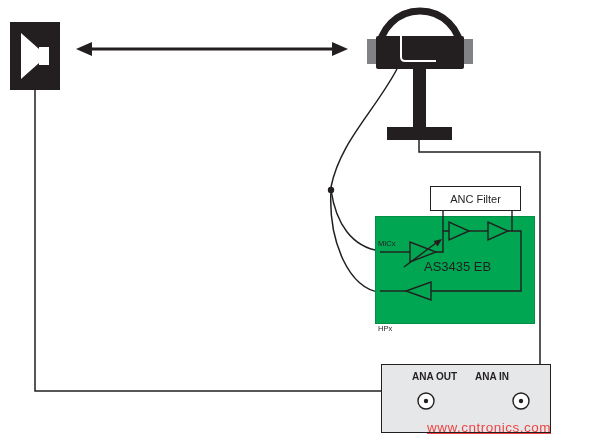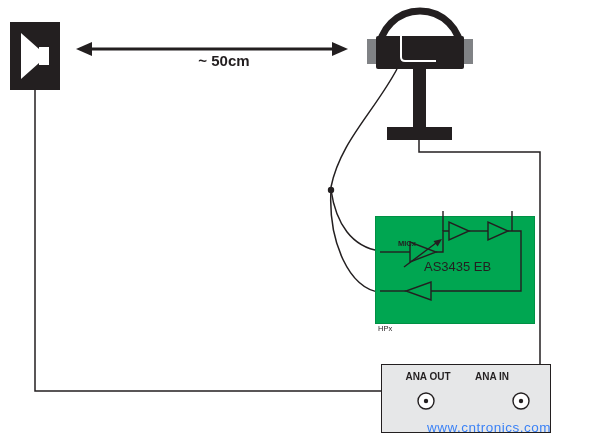--- a/index.html
+++ b/index.html
@@ -21,26 +21,26 @@
     background: #00a651; border: 1px solid #009044;
   }
   .daq-box {
     left: 381px; top: 364px; width: 170px; height: 69px;
     background: #e6e7e8; border: 1.5px solid #231f20;
   }
 
   .lbl { position: absolute; white-space: nowrap; line-height: 1.1; }
   .distance { left: 168px; top: 53px; width: 112px; text-align: center; font-size: 15px; font-weight: bold; }
   .eb-label { left: 424px; top: 260px; font-size: 13px; }
-  .micx-label { left: 398px; top: 240px; font-size: 7.5px; font-weight: bold; }
+  .micx-label { left: 378px; top: 240px; font-size: 7.5px; }
   .hpx-label { left: 378px; top: 281px; font-size: 7.5px; margin-top: 44px; }
-  .ana-out-label { left: 399px; top: 371px; width: 58px; text-align: center; font-size: 10px; font-weight: bold; }
+  .ana-out-label { left: 412px; top: 371px; width: 58px; font-size: 10px; font-weight: bold; }
   .ana-in-label { left: 464px; top: 371px; width: 56px; text-align: center; font-size: 10px; font-weight: bold; }
   .daq-title { left: 387px; top: 414px; font-size: 10.5px; font-weight: bold; }
-  .watermark { left: 427px; top: 421px; font-size: 13.5px; color: #3b82f6; letter-spacing: 0.5px; }
+  .watermark { left: 427px; top: 421px; font-size: 13.5px; color: #ef4444; letter-spacing: 0.5px; text-decoration: underline; }
 </style>
 </head>
 <body>
 
 <div class="stage">
 
   <svg class="layer" width="613" height="441" viewBox="0 0 613 441">
 
     <g>
       <rect x="10" y="22" width="50" height="68" fill="#231f20"></rect>
@@ -66,20 +66,23 @@
 
     <path d="M 35 90 L 35 391 L 385 391" fill="none" stroke="#231f20" stroke-width="1.5"></path>
     <path d="M 419 140 L 419 152 L 540 152 L 540 366" fill="none" stroke="#231f20" stroke-width="1.5"></path>
     <path d="M 397 69 C 374 112 340 142 331 187" fill="none" stroke="#231f20" stroke-width="1.5"></path>
     <path d="M 331 190 C 336 224 352 247 380 251" fill="none" stroke="#231f20" stroke-width="1.5"></path>
     <path d="M 331 190 C 328 242 350 290 380 292" fill="none" stroke="#231f20" stroke-width="1.5"></path>
     <circle cx="331" cy="190" r="3.2" fill="#231f20"></circle>
   </svg>
 
   <div class="box green-box"></div>
+  <div class="box anc-box">
+    <span>ANC Filter</span>
+  </div>
   <div class="box daq-box"></div>
 
   <svg class="layer top" width="613" height="441" viewBox="0 0 613 441">
 
     <line x1="443" y1="211" x2="443" y2="231" stroke="#231f20" stroke-width="1.4"></line>
     <line x1="512" y1="211" x2="512" y2="231" stroke="#231f20" stroke-width="1.4"></line>
 
     <line x1="380" y1="252" x2="410" y2="252" stroke="#231f20" stroke-width="1.4"></line>
     <g>
       <polygon points="410,242 410,262 436,252" fill="none" stroke="#231f20" stroke-width="1.4"></polygon>
@@ -99,21 +102,20 @@
     <g>
       <circle cx="426" cy="401" r="8" fill="#ffffff" stroke="#231f20" stroke-width="1.4"></circle>
       <circle cx="426" cy="401" r="2.2" fill="#231f20"></circle>
     </g>
     <g>
       <circle cx="521" cy="401" r="8" fill="#ffffff" stroke="#231f20" stroke-width="1.4"></circle>
       <circle cx="521" cy="401" r="2.2" fill="#231f20"></circle>
     </g>
   </svg>
 
-  <div class="lbl distance">~ 50cm</div>
   <div class="lbl eb-label">AS3435 EB</div>
   <div class="lbl micx-label">MICx</div>
   <div class="lbl hpx-label">HPx</div>
   <div class="lbl ana-out-label">ANA OUT</div>
   <div class="lbl ana-in-label">ANA IN</div>
   <div class="lbl watermark">www.cntronics.com</div>
 
 </div>
 
 </body></html>

